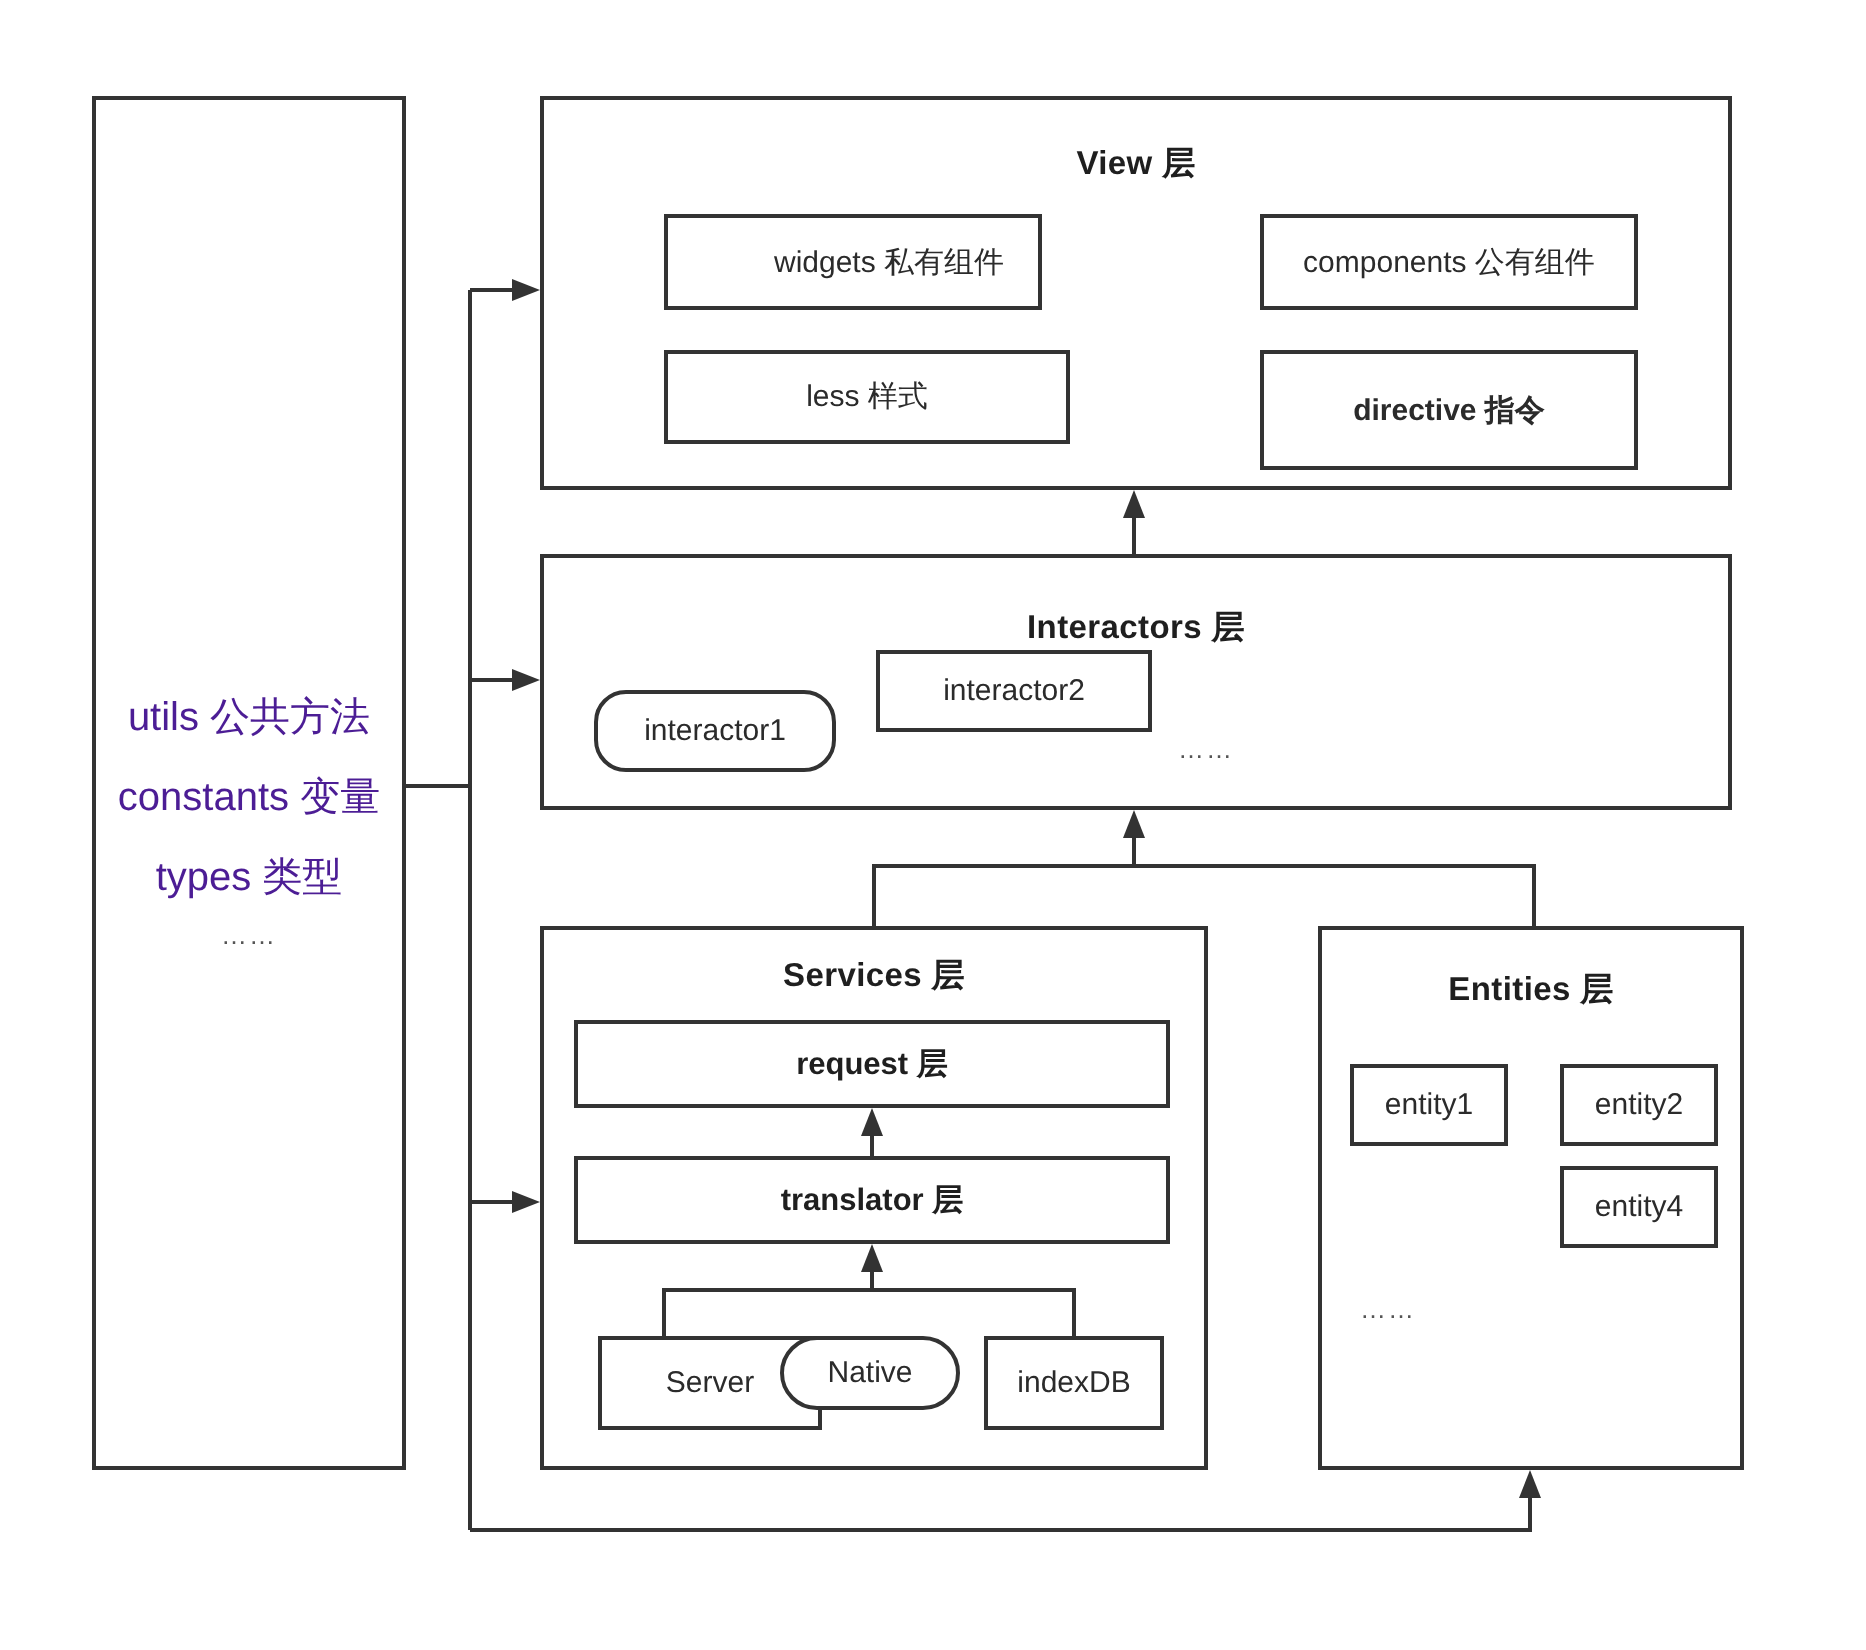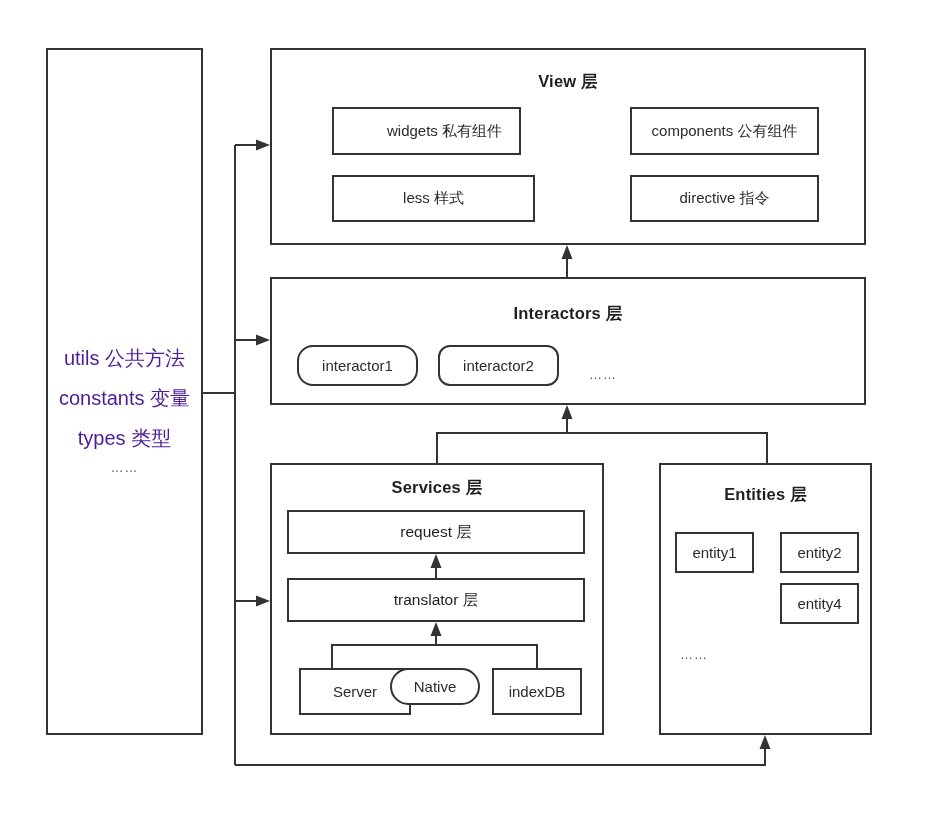--- a/index.html
+++ b/index.html
@@ -40,21 +40,21 @@
     border: 2px solid #333333;
     background: #ffffff;
     box-sizing: border-box;
     display: flex;
     align-items: center;
     justify-content: center;
     font-size: 15px;
     color: #2b2b2b;
   }
   .cell.bold {
-    font-weight: normal;
+    font-weight: bold;
     font-size: 15.5px;
     color: #1f1f1f;
   }
   .side-label {
     position: absolute;
     left: 0;
     right: 0;
     text-align: center;
     font-size: 20px;
     color: #4c1d95;
@@ -95,28 +95,28 @@
   <div class="side-label" style="left:46px; width:157px; top:425px;">types 类型</div>
   <div class="side-label ellipsis-center" style="left:46px; width:157px; top:460px; font-size:13px; color:#555555; letter-spacing:1px;">……</div>
 
   <div class="box" style="left:270px; top:48px; width:596px; height:197px;">
   </div>
   <div class="layer-title" style="left:270px; width:596px; top:71px;">View 层</div>
 
   <div class="cell" style="left:332px; top:107px; width:189px; height:48px;padding-left:36px;">widgets 私有组件</div>
   <div class="cell" style="left:630px; top:107px; width:189px; height:48px;">components 公有组件</div>
   <div class="cell" style="left:332px; top:175px; width:203px; height:47px;">less 样式</div>
-  <div class="cell" style="left:630px; top:175px; width:189px; height:47px;">directive 指令</div>
+  <div class="cell" style="left:630px; top:175px; width:189px; height:60px;font-weight:bold;">directive 指令</div>
 
   <div class="box" style="left:270px; top:277px; width:596px; height:128px;">
   </div>
   <div class="layer-title" style="left:270px; width:596px; top:303px;">Interactors 层</div>
 
   <div class="cell" style="left:297px; top:345px; width:121px; height:41px;border-radius:16px;">interactor1</div>
-  <div class="cell" style="left:438px; top:345px; width:121px; height:41px;border-radius:12px;">interactor2</div>
+  <div class="cell" style="left:438px; top:325px; width:138px; height:41px;">interactor2</div>
   <div class="ellipsis" style="left:589px; top:368px;">……</div>
 
   <div class="box" style="left:270px; top:463px; width:334px; height:272px;">
   </div>
   <div class="layer-title" style="left:270px; width:334px; top:477px;">Services 层</div>
 
   <div class="cell bold" style="left:287px; top:510px; width:298px; height:44px;">request 层</div>
   <div class="cell bold" style="left:287px; top:578px; width:298px; height:44px;">translator 层</div>
 
   <div class="cell" style="left:287px; top:668px; width:112px; height:47px;margin-left:12px;">Server</div>

